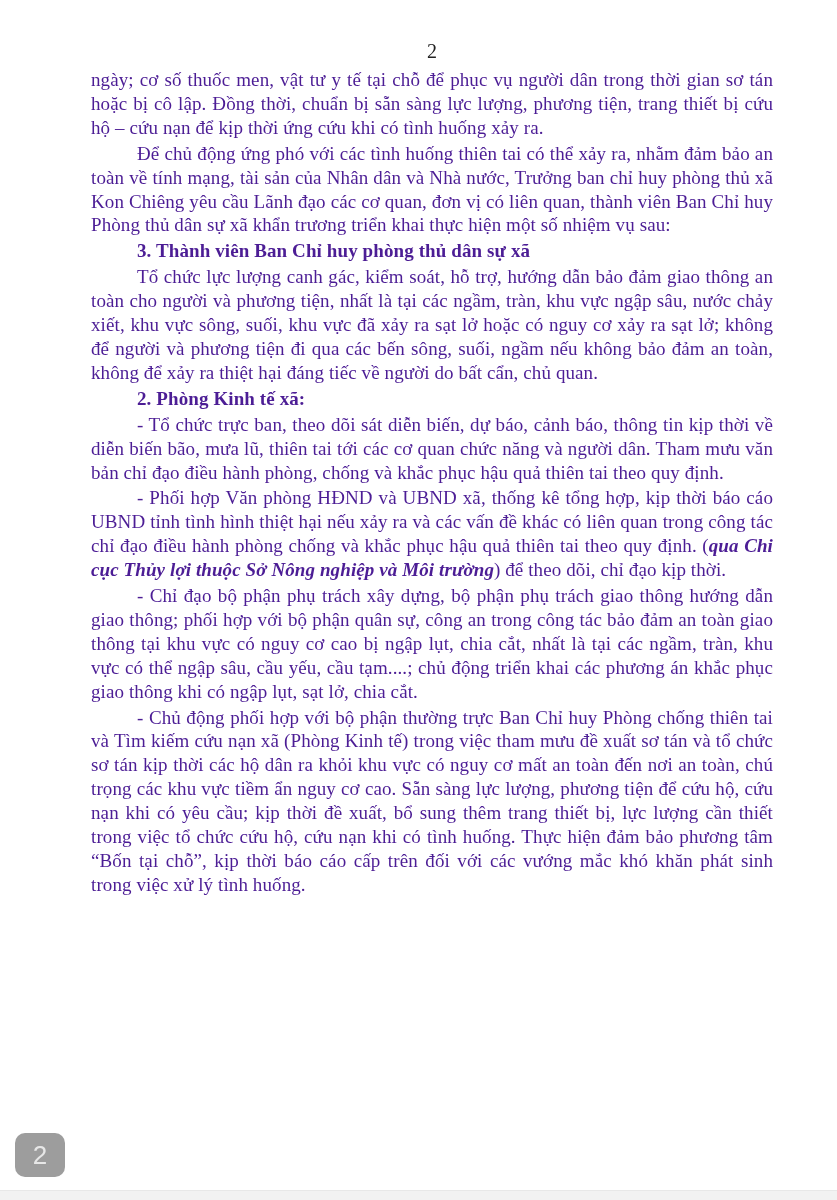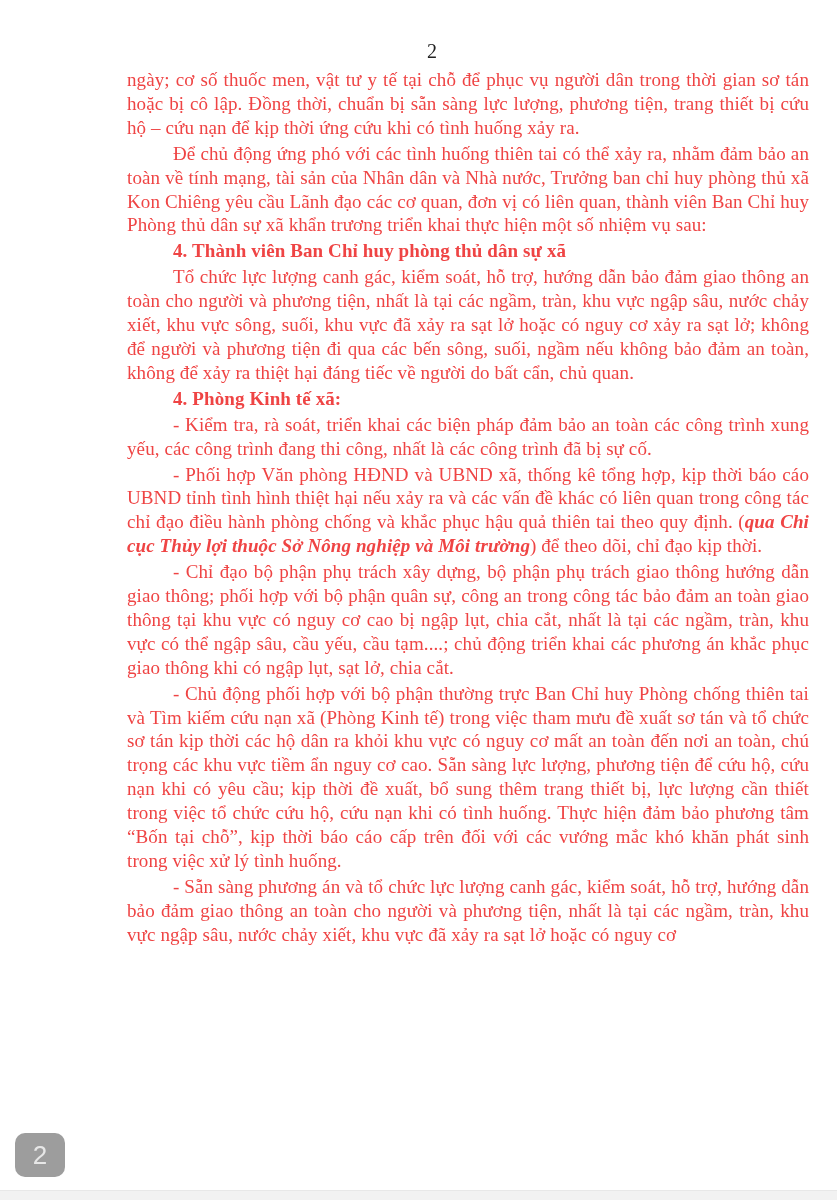--- a/index.html
+++ b/index.html
@@ -18,26 +18,25 @@
     width: 682px;
     text-align: center;
     font-size: 20px;
     color: #222222;
   }
   .doc-body {
     position: absolute;
     top: 68px;
     left: 91px;
     width: 682px;
-    color: #ef4444;
+    color: #4c1d95;
     font-size: 19px;
     line-height: 23.9px;
     letter-spacing: 0.1px;
     text-align: justify;
-    margin-left: 36px;
   }
   .para { margin: 0 0 2px 0; }
   .para.indent { text-indent: 46px; }
   .para.heading { font-weight: bold; }
   .bold-italic { font-weight: bold; font-style: italic; }
   .page-badge {
     position: absolute;
     left: 15px;
     top: 1133px;
     width: 50px;
@@ -64,28 +63,27 @@
 </style>
 </head>
 <body>
 
 <div class="screen">
   <div class="page-number">2</div>
 
   <div class="doc-body">
       <p class="para">ngày; cơ số thuốc men, vật tư y tế tại chỗ để phục vụ người dân trong thời gian sơ tán hoặc bị cô lập. Đồng thời, chuẩn bị sẵn sàng lực lượng, phương tiện, trang thiết bị cứu hộ – cứu nạn để kịp thời ứng cứu khi có tình huống xảy ra.</p>
       <p class="para indent">Để chủ động ứng phó với các tình huống thiên tai có thể xảy ra, nhằm đảm bảo an toàn về tính mạng, tài sản của Nhân dân và Nhà nước, Trưởng ban chỉ huy phòng thủ xã Kon Chiêng yêu cầu Lãnh đạo các cơ quan, đơn vị có liên quan, thành viên Ban Chỉ huy Phòng thủ dân sự xã khẩn trương triển khai thực hiện một số nhiệm vụ sau:</p>
-      <p class="para indent heading">4. Thành viên Ban Chỉ huy phòng thủ dân sự xã</p>
+      <p class="para indent heading">3. Thành viên Ban Chỉ huy phòng thủ dân sự xã</p>
       <p class="para indent">Tổ chức lực lượng canh gác, kiểm soát, hỗ trợ, hướng dẫn bảo đảm giao thông an toàn cho người và phương tiện, nhất là tại các ngầm, tràn, khu vực ngập sâu, nước chảy xiết, khu vực sông, suối, khu vực đã xảy ra sạt lở hoặc có nguy cơ xảy ra sạt lở; không để người và phương tiện đi qua các bến sông, suối, ngầm nếu không bảo đảm an toàn, không để xảy ra thiệt hại đáng tiếc về người do bất cẩn, chủ quan.</p>
-      <p class="para indent heading">4. Phòng Kinh tế xã:</p>
-      <p class="para indent">- Kiểm tra, rà soát, triển khai các biện pháp đảm bảo an toàn các công trình xung yếu, các công trình đang thi công, nhất là các công trình đã bị sự cố.</p>
+      <p class="para indent heading">2. Phòng Kinh tế xã:</p>
+      <p class="para indent">- Tổ chức trực ban, theo dõi sát diễn biến, dự báo, cảnh báo, thông tin kịp thời về diễn biến bão, mưa lũ, thiên tai tới các cơ quan chức năng và người dân. Tham mưu văn bản chỉ đạo điều hành phòng, chống và khắc phục hậu quả thiên tai theo quy định.</p>
       <p class="para indent"><span>- Phối hợp Văn phòng HĐND và UBND xã, thống kê tổng hợp, kịp thời báo cáo UBND tỉnh tình hình thiệt hại nếu xảy ra và các vấn đề khác có liên quan trong công tác chỉ đạo điều hành phòng chống và khắc phục hậu quả thiên tai theo quy định. (</span><span class="bold-italic">qua Chi cục Thủy lợi thuộc Sở Nông nghiệp và Môi trường</span><span>) để theo dõi, chỉ đạo kịp thời.</span></p>
       <p class="para indent">- Chỉ đạo bộ phận phụ trách xây dựng, bộ phận phụ trách giao thông hướng dẫn giao thông; phối hợp với bộ phận quân sự, công an trong công tác bảo đảm an toàn giao thông tại khu vực có nguy cơ cao bị ngập lụt, chia cắt, nhất là tại các ngầm, tràn, khu vực có thể ngập sâu, cầu yếu, cầu tạm....; chủ động triển khai các phương án khắc phục giao thông khi có ngập lụt, sạt lở, chia cắt.</p>
       <p class="para indent">- Chủ động phối hợp với bộ phận thường trực Ban Chỉ huy Phòng chống thiên tai và Tìm kiếm cứu nạn xã (Phòng Kinh tế) trong việc tham mưu đề xuất sơ tán và tổ chức sơ tán kịp thời các hộ dân ra khỏi khu vực có nguy cơ mất an toàn đến nơi an toàn, chú trọng các khu vực tiềm ẩn nguy cơ cao. Sẵn sàng lực lượng, phương tiện để cứu hộ, cứu nạn khi có yêu cầu; kịp thời đề xuất, bổ sung thêm trang thiết bị, lực lượng cần thiết trong việc tổ chức cứu hộ, cứu nạn khi có tình huống. Thực hiện đảm bảo phương tâm “Bốn tại chỗ”, kịp thời báo cáo cấp trên đối với các vướng mắc khó khăn phát sinh trong việc xử lý tình huống.</p>
-      <p class="para indent">- Sẵn sàng phương án và tổ chức lực lượng canh gác, kiểm soát, hỗ trợ, hướng dẫn bảo đảm giao thông an toàn cho người và phương tiện, nhất là tại các ngầm, tràn, khu vực ngập sâu, nước chảy xiết, khu vực đã xảy ra sạt lở hoặc có nguy cơ</p>
     </div>
 
   <div class="page-badge">
     <span>2</span>
   </div>
 
   <div class="bottom-bar"></div>
 </div>
 
 </body></html>

